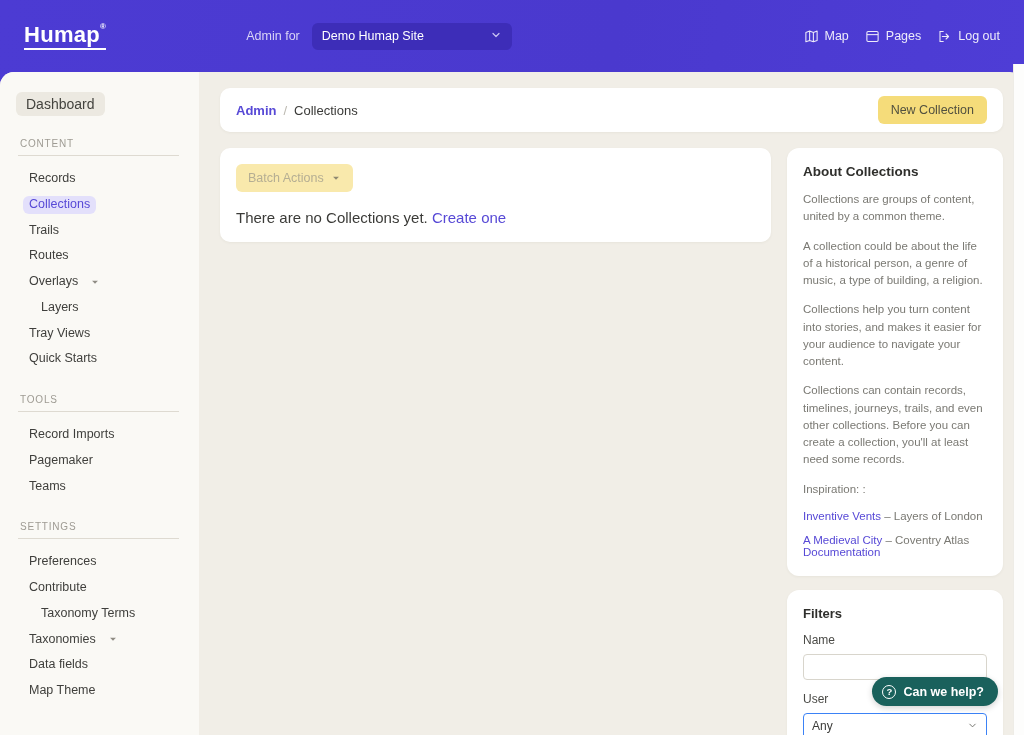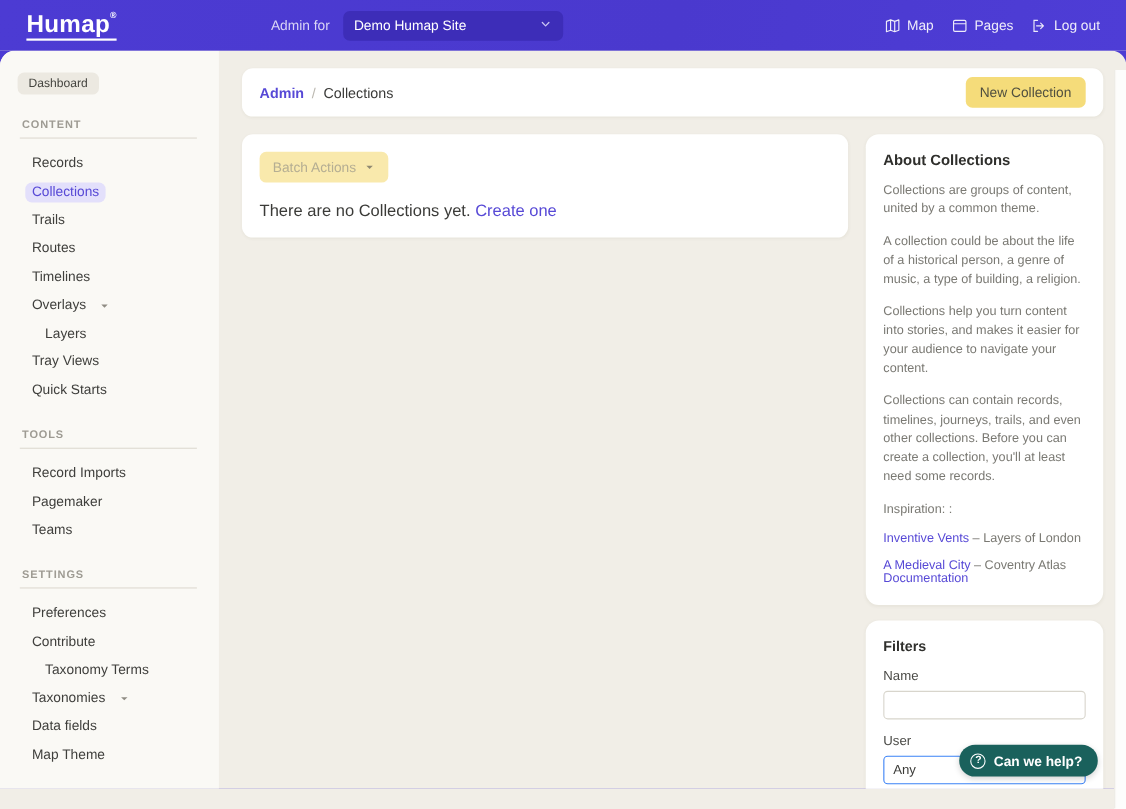--- a/index.html
+++ b/index.html
@@ -1,20 +1,20 @@
 <!DOCTYPE html>
 <html><head>
 <meta charset="utf-8">
 <style>
   * { margin:0; padding:0; box-sizing:border-box; }
   html,body { width:1024px; height:735px; overflow:hidden; font-family:"Liberation Sans", sans-serif; background:#F1EEE7; }
 
   
   .header {
-    height:46px; background:linear-gradient(100deg,#4C3BD3 0%,#4A39CE 60%,#4E3DD6 100%);
+    height:72px; background:linear-gradient(100deg,#4C3BD3 0%,#4A39CE 60%,#4E3DD6 100%);
     display:flex; align-items:center; padding:0 24px; position:relative; z-index:5;
   }
   .logo { color:#fff; font-size:22px; font-weight:bold; letter-spacing:.3px;
     border-bottom:2.5px solid #fff; line-height:1.15; padding-bottom:1px; cursor:pointer; }
   .logo sup { font-size:8px; vertical-align:top; border:none; }
   .admin-for { color:#D9D4F6; font-size:12.5px; margin-left:140px; margin-right:12px; }
   .site-select {
     background:#3D2DB8; color:#fff; font-size:12.5px; border-radius:6px;
     width:200px; height:27px; display:flex; align-items:center; padding:0 10px; cursor:pointer;
   }
@@ -23,23 +23,23 @@
   .hdr-link { display:flex; align-items:center; gap:6px; color:#EDEBFA; font-size:12.5px; cursor:pointer; }
   .hdr-link svg { display:block; }
 
   
   .shell { height:671px; background:#4C3BD3; }
   .shell-inner { height:100%; border-radius:14px 14px 0 0; overflow:hidden; display:flex; background:#F1EEE7; }
 
   
   .sidebar { width:199px; background:#FAF9F5; height:100%; padding:20px 0 0 0; flex:none; }
   .dash-badge { display:inline-block; margin-left:16px; background:#ECE9E1; color:#44443F;
-    font-size:11px; padding:4px 10px; border-radius:6px; cursor:pointer; }
+    font-size:14px; padding:4px 10px; border-radius:6px; cursor:pointer; }
   .side-section { margin-top:22px; }
-  .side-label { color:#9E9B93; font-size:10px; letter-spacing:.8px; margin:0 0 6px 20px;font-weight:bold; }
+  .side-label { color:#9E9B93; font-size:10px; letter-spacing:.8px; margin:0 0 6px 20px; }
   .side-divider { height:1px; background:#DEDAD1; margin:0 20px 10px 18px; }
   .side-item { padding:4px 0 4px 23px; font-size:12.5px; color:#3F3F3C; cursor:pointer;
     display:flex; align-items:center; gap:6px; line-height:1.1; }
   .side-item.indent { padding-left:35px; }
   .side-item-text { padding:2px 6px; border-radius:6px; }
   .side-item-text.active { background:#E3E0FB; color:#5749D6; }
   .side-item .chev { color:#8F8C84; display:flex; align-items:center; }
 
   
   .main { flex:1; padding:16px 21px 0 21px; position:relative; }
@@ -147,23 +147,20 @@
             <div class="side-item">
               <span class="side-item-text active">Collections</span>
             </div>
             <div class="side-item">
               <span class="side-item-text">Trails</span>
             </div>
             <div class="side-item">
               <span class="side-item-text">Routes</span>
             </div>
             <div class="side-item">
-              <span class="side-item-text">Timelines</span>
-            </div>
-            <div class="side-item">
               <span class="side-item-text">Overlays</span>
               <span class="chev">
                 <svg width="10" height="10" viewBox="0 0 24 24">
                   <path d="M5 9l7 7 7-7" fill="currentColor"></path>
                 </svg>
               </span>
             </div>
             <div class="side-item indent">
               <span class="side-item-text">Layers</span>
             </div>

